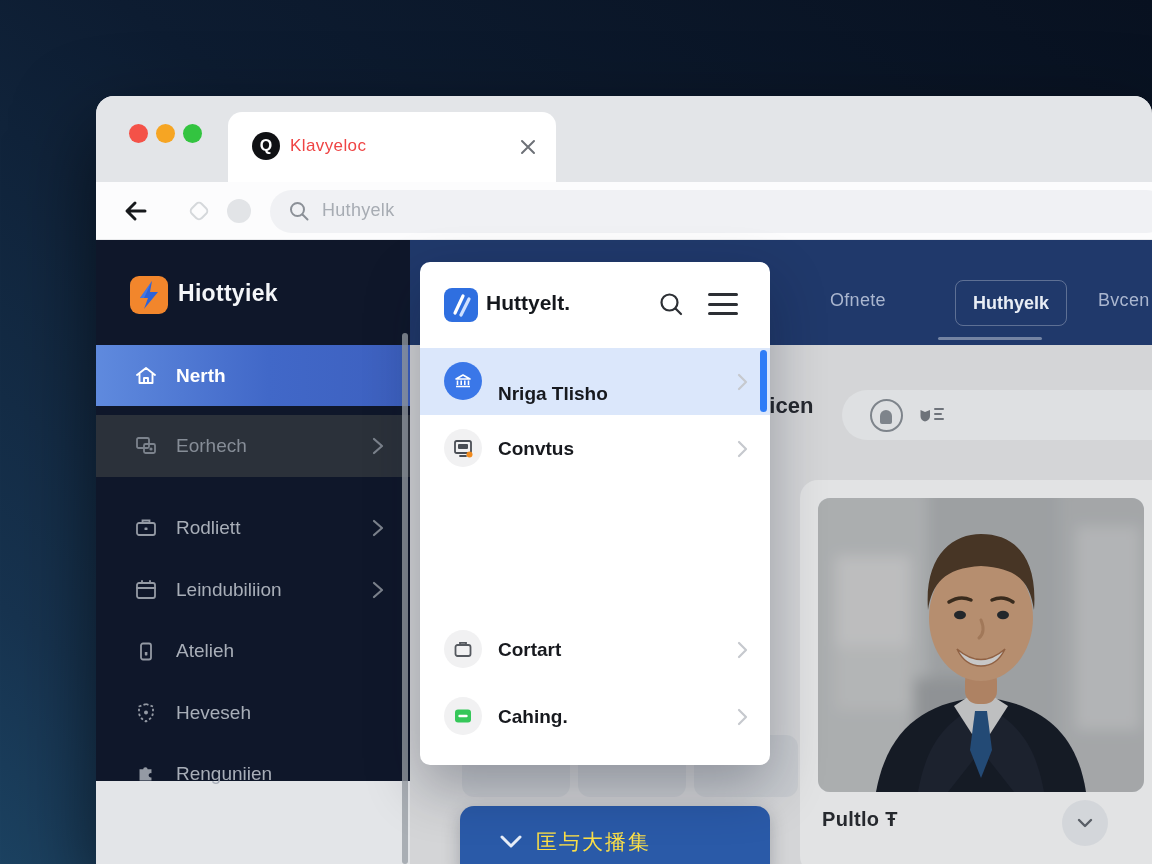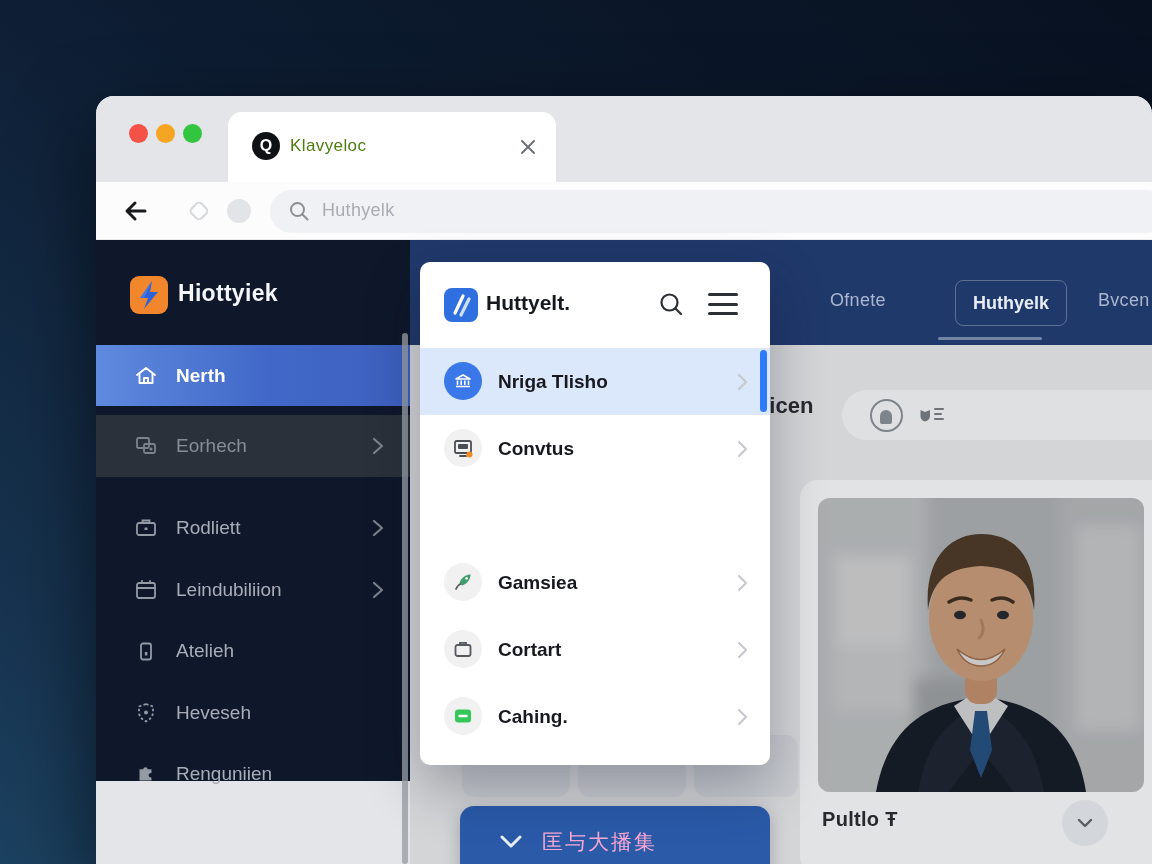--- a/index.html
+++ b/index.html
@@ -8,21 +8,21 @@
   .stage{position:relative;width:1152px;height:864px;overflow:hidden;
     background:linear-gradient(to bottom left,#081120 0%,#0d1c31 45%,#17334f 85%,#1c4261 100%);}
   
   .window{left:96px;top:96px;width:1056px;height:768px;border-radius:18px 18px 0 0;
     overflow:hidden;background:#e3e5e8;box-shadow:0 30px 80px rgba(0,0,0,.55);}
   .tabbar{left:0;top:0;right:0;height:86px;background:#e3e5e8;}
   .light{width:19px;height:19px;border-radius:50%;top:28px;}
   .tab{left:132px;top:16px;width:328px;height:70px;background:#fff;border-radius:14px 14px 0 0;}
   .favicon{left:24px;top:20px;width:28px;height:28px;border-radius:50%;background:#101114;
     color:#fff;font-weight:800;font-size:16px;display:flex;align-items:center;justify-content:center;}
-  .tab-title{left:62px;top:24px;font-size:17px;color:#4d7c0f;letter-spacing:.4px;}
+  .tab-title{left:62px;top:24px;font-size:17px;color:#ef4444;letter-spacing:.4px;}
   .tab-close{right:18px;top:25px;width:20px;height:20px;color:#6d7177;}
   .toolbar{left:0;top:86px;right:0;height:58px;background:#fcfcfd;border-bottom:1px solid #e9eaec;}
   .nav-back{left:26px;top:16px;width:26px;height:26px;}
   .nav-diamond{left:90px;top:16px;width:26px;height:26px;}
   .nav-dot{left:131px;top:17px;width:24px;height:24px;border-radius:50%;background:#e2e4e7;}
   .urlfield{left:174px;top:8px;right:-16px;height:43px;border-radius:22px;background:#f0f1f4;}
   .url-ic{left:18px;top:10px;width:22px;height:22px;}
   .url-text{left:52px;top:10px;font-size:18px;color:#a7acb3;letter-spacing:.3px;}
   
   .sidebar{left:0;top:144px;width:314px;height:541px;background:#0f172a;}
@@ -50,42 +50,42 @@
   .partial-heading{left:352px;top:48px;font-size:22px;font-weight:600;color:#26292f;}
   .pill{left:432px;top:45px;width:340px;height:50px;border-radius:25px;background:#dee0e2;}
   .pill-avatar{left:28px;top:9px;width:33px;height:33px;border-radius:50%;border:2.5px solid #7e848b;}
   .pill-avatar i{position:absolute;left:8px;top:9px;width:12px;height:14px;border-radius:6px 6px 2px 2px;background:#7e848b;display:block;}
   .pill-glyph{left:76px;top:13px;width:26px;height:24px;}
   .tile{top:390px;height:62px;border-radius:12px;background:#c9ccd0;}
   .dot{position:absolute;border-radius:50%;}
   .cta{left:50px;top:461px;width:310px;height:72px;border-radius:14px;background:#2a5aa8;
     display:flex;align-items:center;box-shadow:0 6px 18px rgba(10,20,40,.25);}
   .cta svg{margin-left:40px;}
-  .cta span{margin-left:20px;font-size:21px;color:#f9a8d4;letter-spacing:2px;}
+  .cta span{margin-left:14px;font-size:21px;color:#fde047;letter-spacing:2px;}
   .card{left:390px;top:135px;width:372px;height:394px;border-radius:18px;background:#e2e3e4;}
   .photo{left:18px;top:18px;width:326px;height:294px;border-radius:12px;overflow:hidden;background:#c9cdd0;}
   .caption{left:22px;top:328px;font-size:20px;font-weight:700;color:#26292e;letter-spacing:.3px;}
   .card-circle{left:262px;top:320px;width:46px;height:46px;border-radius:50%;background:#d3d6da;
     display:flex;align-items:center;justify-content:center;color:#595e66;}
   
   .dropdown{left:420px;top:262px;width:350px;height:503px;border-radius:10px;background:#fff;
     box-shadow:0 22px 55px rgba(10,18,35,.30);z-index:40;}
   .dd-header{left:0;top:0;right:0;height:86px;}
   .dd-logo{left:24px;top:26px;width:34px;height:34px;}
   .dd-brand{left:66px;top:29px;font-size:21px;font-weight:800;color:#15181d;}
   .dd-search{right:86px;top:29px;width:26px;height:26px;}
   .dd-burger{right:32px;top:31px;width:30px;height:22px;display:flex;flex-direction:column;justify-content:space-between;}
   .dd-burger i{display:block;height:3px;background:#2c2f34;border-radius:2px;}
   .dd-row{left:0;right:0;height:67px;}
   .dd-row.active{background:#dbe7fb;}
   .dd-ic{left:24px;top:14px;width:38px;height:38px;border-radius:50%;background:#f1f1f2;
     display:flex;align-items:center;justify-content:center;}
   .dd-ic.blue{background:#3a77e8;}
   .dd-label{left:78px;top:50%;transform:translateY(-50%);font-size:19px;font-weight:600;color:#17191e;}
-  .dd-row.active .dd-label{font-weight:700;}
+  .dd-row.active .dd-label{font-weight:700;margin-top:12px;}
   .dd-chev{right:22px;top:50%;transform:translateY(-50%);width:11px;height:18px;color:#c6c9ce;}
   .dd-scroll{right:3px;top:88px;width:7px;height:62px;border-radius:4px;background:#2e7cf7;}
 </style>
 </head>
 <body>
 
 <div class="stage">
 
   <div class="abs window">
 
@@ -362,35 +362,20 @@
       </span>
       <span class="abs dd-label">Convtus</span>
       <span class="abs dd-chev">
         <svg viewBox="0 0 11 18" width="11" height="18">
             <path d="M2 2 L9 9 L2 16" fill="none" stroke="currentColor" stroke-width="2.2" stroke-linecap="round" stroke-linejoin="round"></path>
           </svg>
       </span>
     </div>
 
 
-    <div class="abs dd-row" style="top:287px;">
-      <span class="abs dd-ic">
-        <svg viewBox="0 0 22 22" width="22" height="22">
-            <path d="M13 5 C16 3.5 18.5 3.5 18.5 3.5 C18.5 3.5 18.5 6 17 9 C15.5 12 12 14 10 14.5 L7.5 12 C8 10 10 6.5 13 5 Z" fill="#3f9d6e"></path>
-            <path d="M4 18 C5.5 14.5 7 13.5 8.5 13" stroke="#55595f" stroke-width="1.7" fill="none" stroke-linecap="round"></path>
-            <circle cx="14.6" cy="7.4" r="1.4" fill="#e9f5ee"></circle>
-          </svg>
-      </span>
-      <span class="abs dd-label">Gamsiea</span>
-      <span class="abs dd-chev">
-        <svg viewBox="0 0 11 18" width="11" height="18">
-            <path d="M2 2 L9 9 L2 16" fill="none" stroke="currentColor" stroke-width="2.2" stroke-linecap="round" stroke-linejoin="round"></path>
-          </svg>
-      </span>
-    </div>
 
     <div class="abs dd-row" style="top:354px;">
       <span class="abs dd-ic">
         <svg viewBox="0 0 22 22" width="22" height="22">
             <rect x="3.5" y="7" width="15" height="11" rx="2" fill="none" stroke="#55595f" stroke-width="1.8"></rect>
             <path d="M8 7 V4.8 H14 V7" fill="none" stroke="#55595f" stroke-width="1.8"></path>
           </svg>
       </span>
       <span class="abs dd-label">Cortart</span>
       <span class="abs dd-chev">

